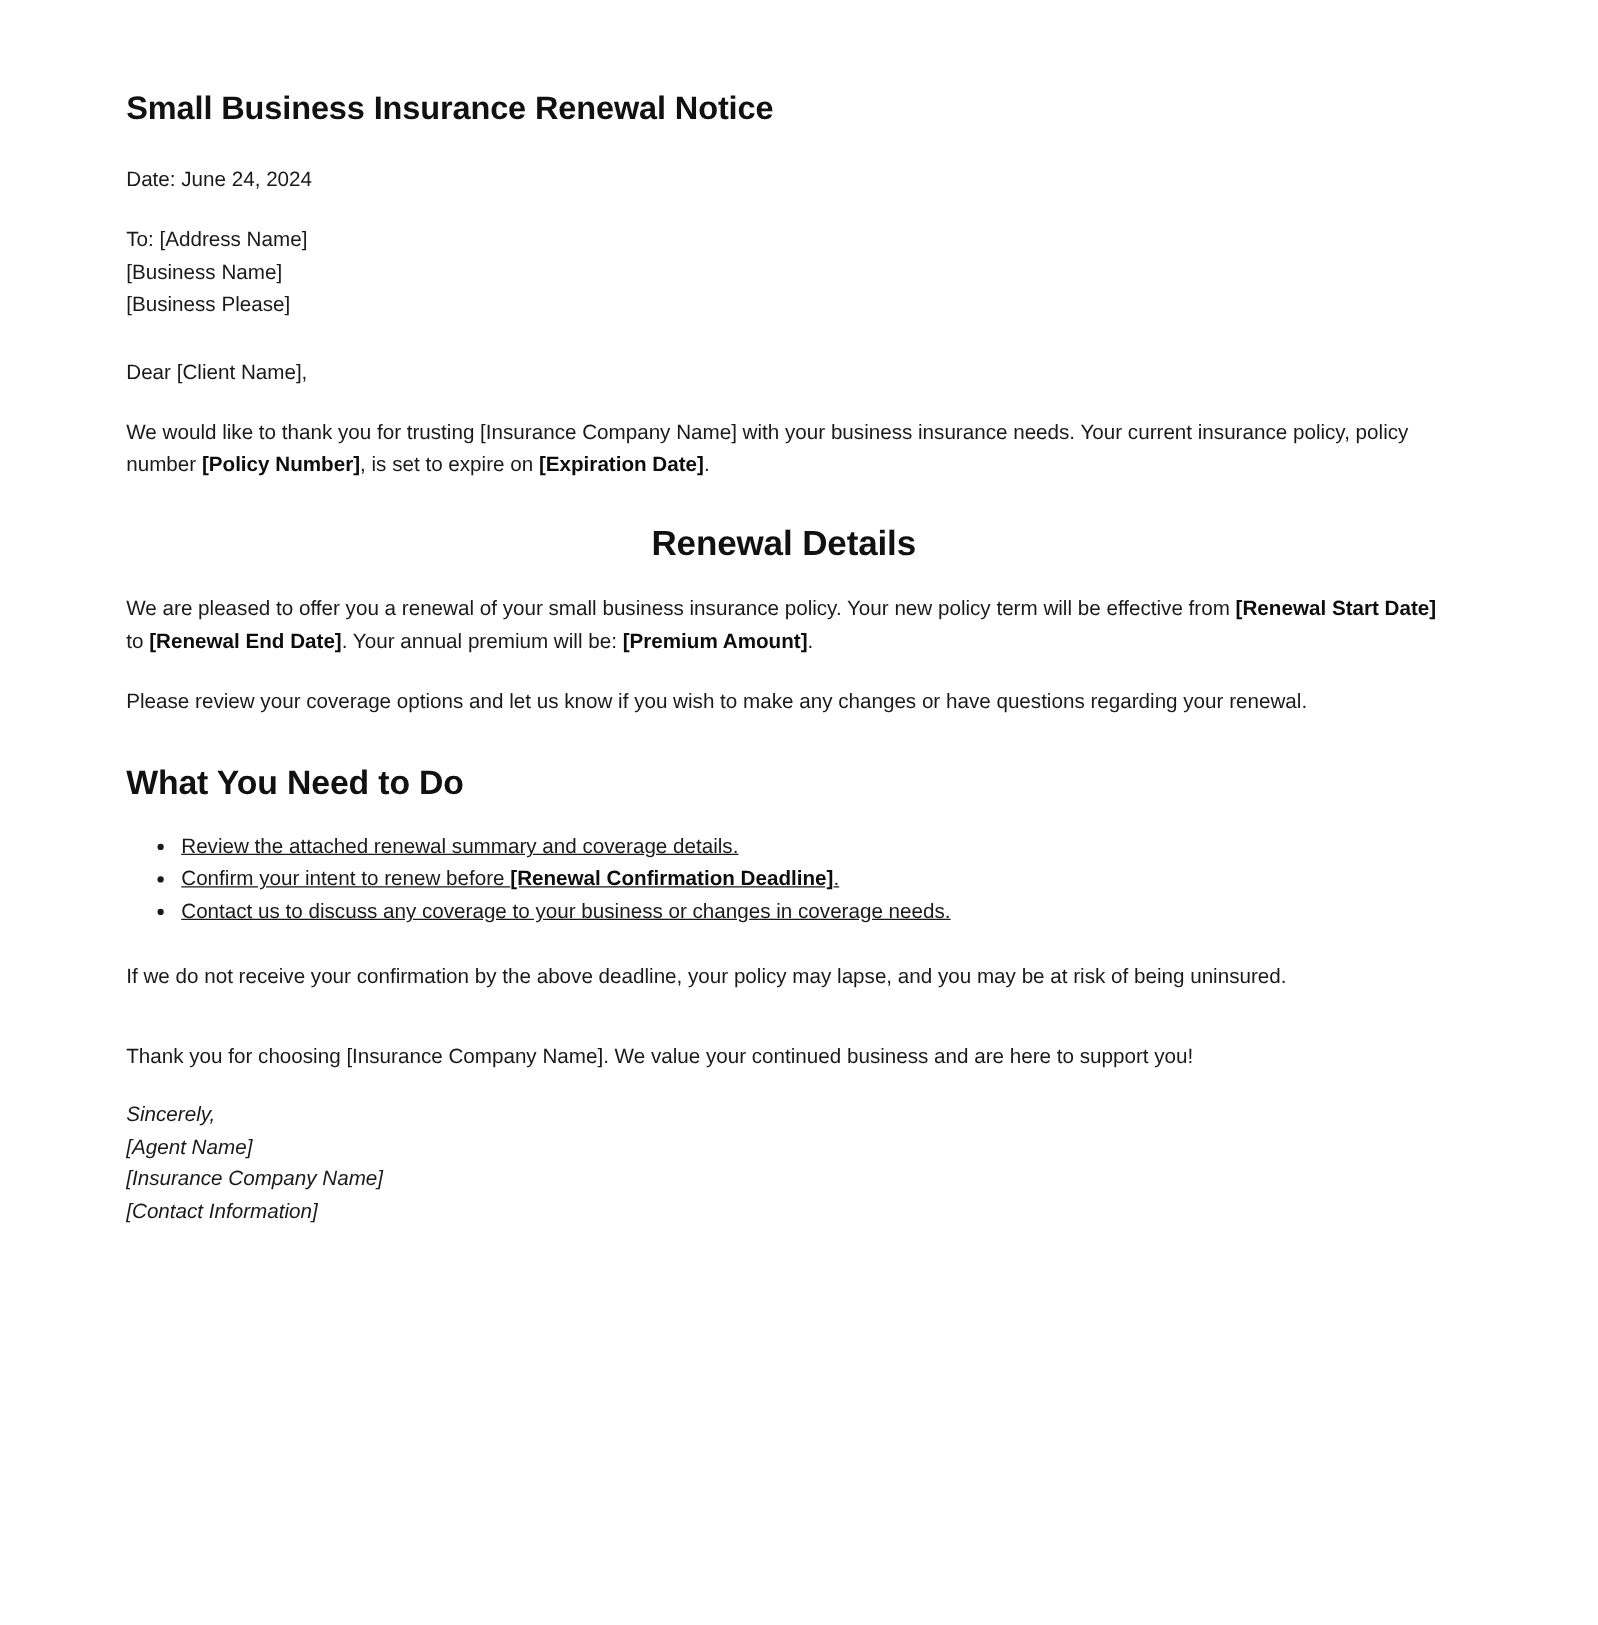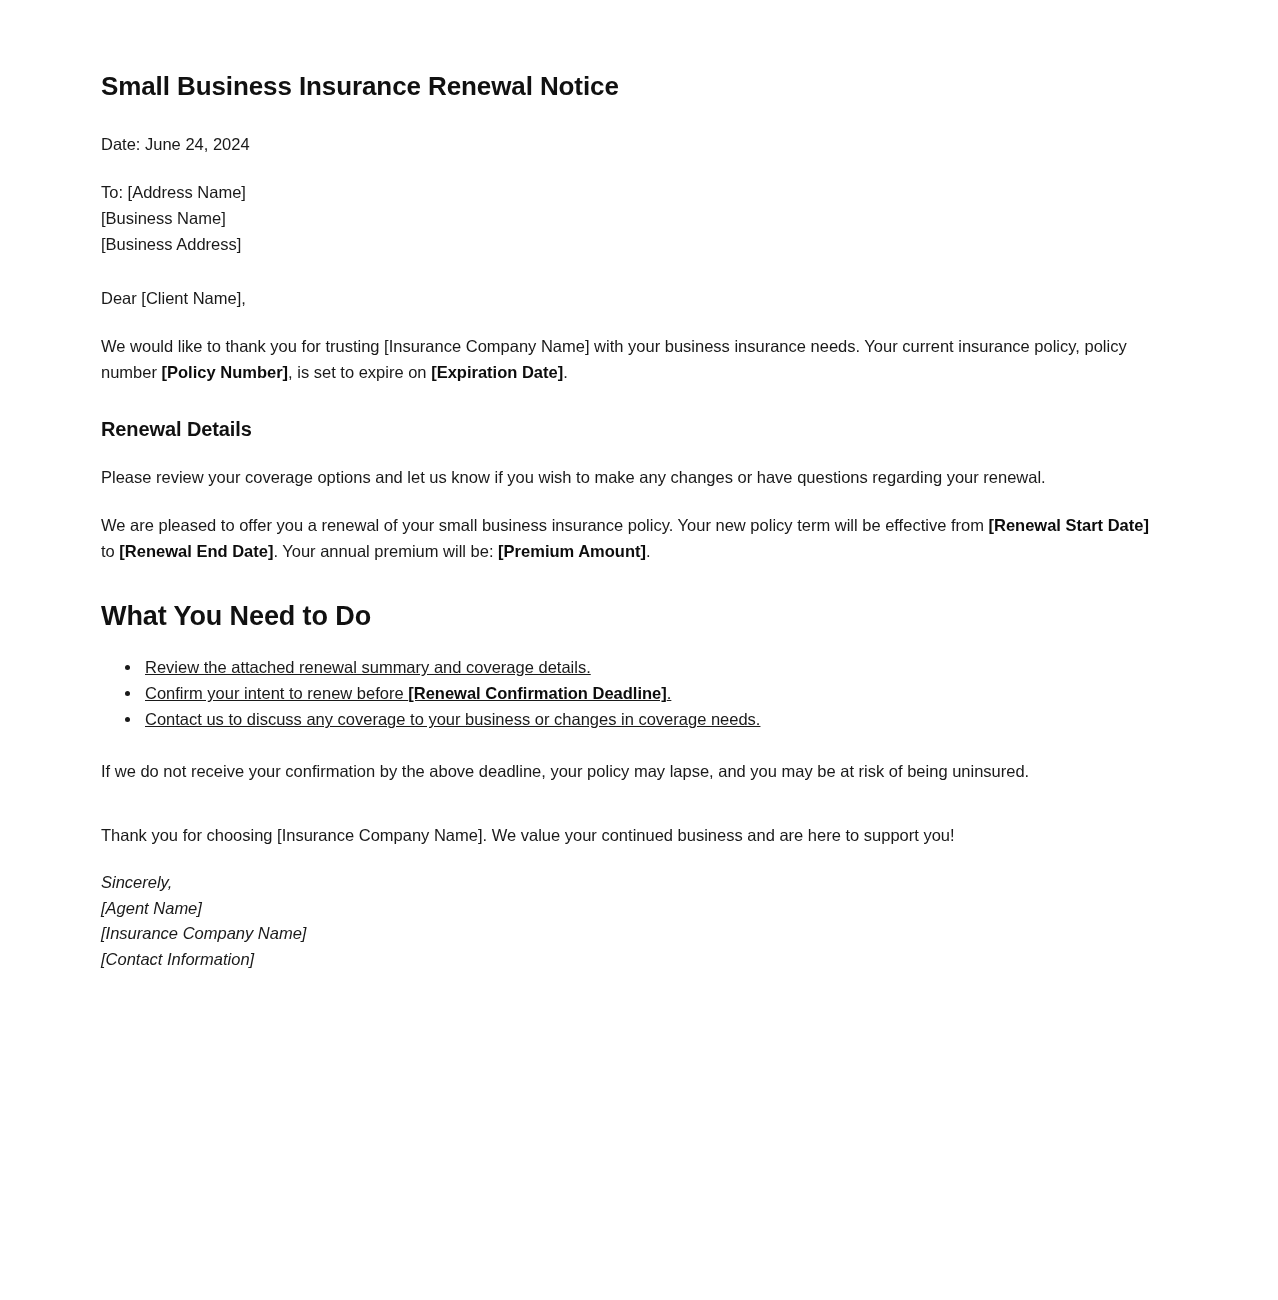--- a/index.html
+++ b/index.html
@@ -30,23 +30,24 @@
     color: #111111;
     letter-spacing: -0.1px;
   }
   h2.section-heading {
     font-weight: bold;
     color: #111111;
     letter-spacing: -0.1px;
     margin: 0;
   }
   h2.renewal-heading {
-    font-size: 20px;
+    font-size: 28px;
     line-height: 1.25;
     margin: 32px 0 22px 0;
+    text-align: center;
   }
   h2.todo-heading {
     font-size: 27px;
     line-height: 1.25;
     margin: 36px 0 24px 0;
   }
   p.body-text {
     font-size: 16.5px;
     line-height: 26px;
     margin: 0 0 22px 0;
@@ -88,32 +89,32 @@
 
     <h1 class="doc-title">Small Business Insurance Renewal Notice</h1>
 
     <p class="body-text">
       <span>Date: June 24, 2024</span>
     </p>
 
     <p class="body-text">
       <span>To: [Address Name]</span><br>
       <span>[Business Name]</span><br>
-      <span>[Business Address]</span>
+      <span>[Business Please]</span>
     </p>
 
     <p class="body-text" style="margin-top:28px;">Dear [Client Name],</p>
 
     <p class="body-text"><span>We would like to thank you for trusting [Insurance Company Name] with your business insurance needs. Your current insurance policy, policy number </span><span class="bold-field">[Policy Number]</span><span>, is set to expire on </span><span class="bold-field">[Expiration Date]</span><span>.</span></p>
 
     <h2 class="section-heading renewal-heading">Renewal Details</h2>
 
+    <p class="body-text"><span>We are pleased to offer you a renewal of your small business insurance policy. Your new policy term will be effective from </span><span class="bold-field">[Renewal Start Date]</span><span> to </span><span class="bold-field">[Renewal End Date]</span><span>. Your annual premium will be: </span><span class="bold-field">[Premium Amount]</span><span>.</span></p>
+
     <p class="body-text">Please review your coverage options and let us know if you wish to make any changes or have questions regarding your renewal.</p>
-
-    <p class="body-text"><span>We are pleased to offer you a renewal of your small business insurance policy. Your new policy term will be effective from </span><span class="bold-field">[Renewal Start Date]</span><span> to </span><span class="bold-field">[Renewal End Date]</span><span>. Your annual premium will be: </span><span class="bold-field">[Premium Amount]</span><span>.</span></p>
 
     <h2 class="section-heading todo-heading">What You Need to Do</h2>
 
     <ul class="todo-list">
       <li><span>Review the attached renewal summary and coverage details.</span><span class="bold-field"></span><span></span></li>
       <li><span>Confirm your intent to renew before </span><span class="bold-field">[Renewal Confirmation Deadline]</span><span>.</span></li>
       <li><span>Contact us to discuss any coverage to your business or changes in coverage needs.</span><span class="bold-field"></span><span></span></li>
     </ul>
 
     <p class="body-text spacer-gap">If we do not receive your confirmation by the above deadline, your policy may lapse, and you may be at risk of being uninsured.</p>

